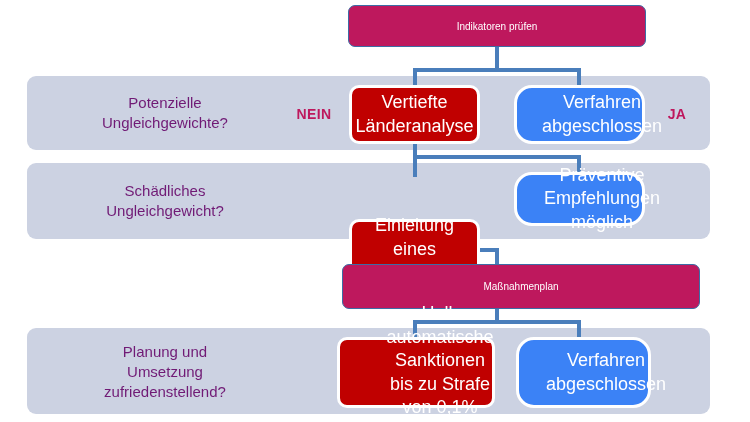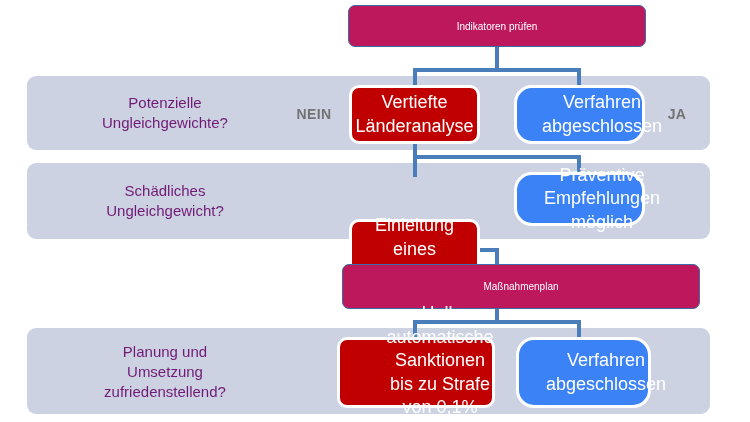--- a/index.html
+++ b/index.html
@@ -35,21 +35,21 @@
     line-height: 1.32;
     white-space: pre-line;
   }
 
   
   .branch-label {
     position: absolute;
     display: flex;
     align-items: center;
     justify-content: center;
-    color: #737373;
+    color: #be185d;
     font-size: 14px;
     font-weight: 600;
     letter-spacing: .4px;
   }
 
   
   .node {
     position: absolute;
     display: flex;
     align-items: center;

